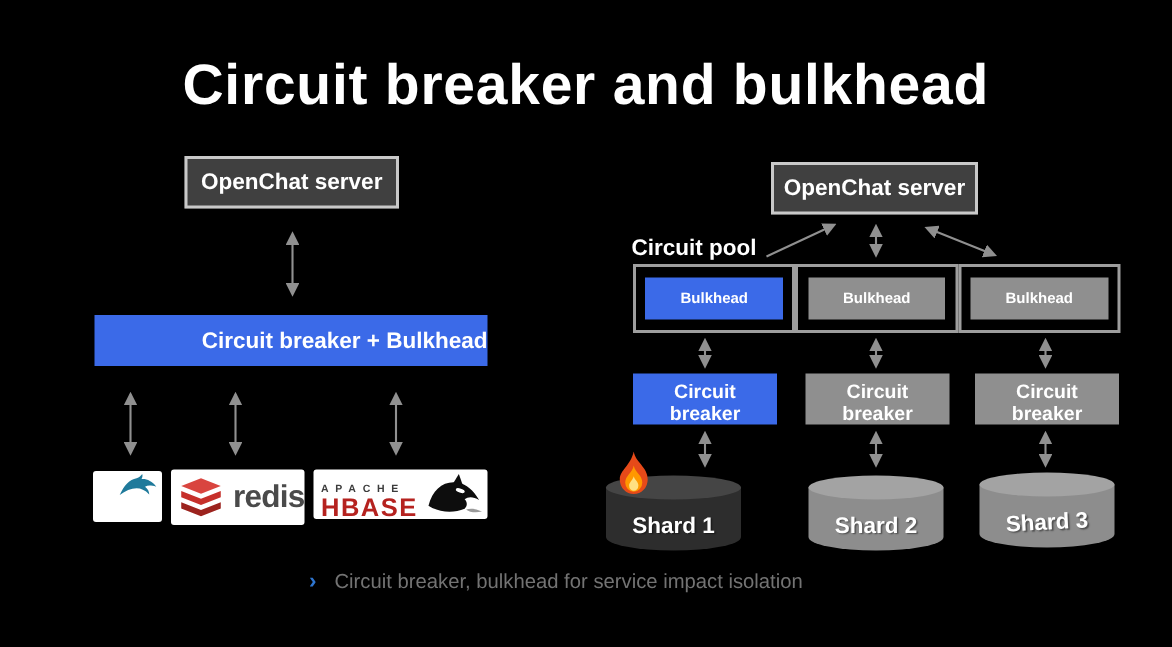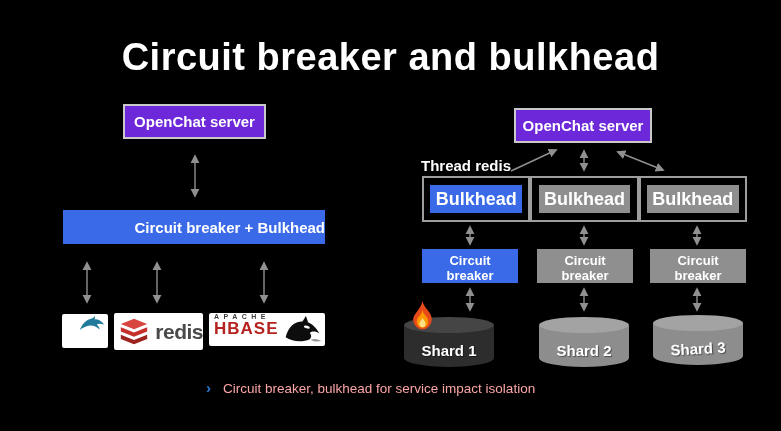--- a/index.html
+++ b/index.html
@@ -11,21 +11,21 @@
   .abs { position:absolute; box-sizing:border-box; }
 
   
   #title {
     left:0; right:0; top:36px; text-align:center;
     font-size:38px; font-weight:bold; color:#fff; letter-spacing:0.5px;
   }
 
   
   .server-box {
-    border:2px solid #c9c9c9; background:#6d28d9; color:#fff;
+    border:2px solid #c9c9c9; background:#404040; color:#fff;
     display:flex; align-items:center; justify-content:center;
     font-size:15px; font-weight:bold;
   }
 
   
   #cb-bar {
     left:63px; top:210px; width:262px; height:34px;
     background:var(--accent-blue,#3b6ae8);
     display:flex; align-items:center; justify-content:flex-end;
     font-size:15px; font-weight:bold; color:#fff;
@@ -36,36 +36,36 @@
   #mysql-tile { left:62px; top:314px; width:46px; height:34px; }
   #mysql-text { position:absolute; left:3px; bottom:3px; font-size:12px; font-weight:bold; line-height:1;padding-left:48px; }
   #mysql-text .my { color:var(--mysql-navy,#00618a); }
   #mysql-text .sql { color:var(--mysql-orange,#e0861a); }
   #mysql-dolphin { position:absolute; right:2px; top:2px; }
 
   #redis-tile { left:114px; top:313px; width:89px; height:37px;
     display:flex; align-items:center; gap:3px; padding-left:4px;justify-content:space-between; }
   #redis-text { font-size:21px; font-weight:bold; color:#4a4a4a; letter-spacing:-0.5px; }
 
-  #hbase-tile { left:209px; top:313px; width:116px; height:33px; padding:0 0 0 5px; }
+  #hbase-tile { left:209px; top:313px; width:116px; height:33px; padding:10px 0 0 5px; }
   #hbase-apache { font-size:7px; font-weight:bold; color:#3c3c3c; letter-spacing:4.5px; line-height:1; }
   #hbase-name { font-size:17px; font-weight:800; color:var(--hbase-red,#b5221f); letter-spacing:1px; line-height:1.05; }
   #hbase-orca { position:absolute; right:1px; top:3px; }
 
   
   #thread-pool-label { left:421px; top:157px; font-size:15px; font-weight:bold; color:#fff; }
 
   #bulkhead-container { left:422px; top:176px; width:325px; height:46px; display:flex; }
   .bh-cell {
     flex:1; border:2px solid #9e9e9e; box-sizing:border-box;
     display:flex; align-items:center; justify-content:center;
   }
   .bh-box {
     width:88%; height:28px; display:flex; align-items:center; justify-content:center;
-    font-size:18px; font-weight:bold; color:#fff; background:var(--box-gray,#8f8f8f);
+    font-size:10px; font-weight:bold; color:#fff; background:var(--box-gray,#8f8f8f);
   }
   .bh-box.blue { background:var(--accent-blue,#3b6ae8); }
 
   .cb-box {
     position:absolute; top:249px; width:96px; height:34px;
     display:flex; flex-direction:column; align-items:center; justify-content:flex-end;
     font-size:13px; font-weight:bold; color:#fff; line-height:1.1;
     background:var(--box-gray,#8f8f8f); box-sizing:border-box;
   }
   .cb-box.blue { background:var(--accent-blue,#3b6ae8); }
@@ -84,21 +84,21 @@
   #shard-2 .cyl-top { background:#a3a3a3; } #shard-2 .cyl-body { background:#8d8d8d; }
   #shard-3 { left:653px; top:315px; }
   #shard-3 .cyl-top { background:#a3a3a3; } #shard-3 .cyl-body { background:#8d8d8d; }
   #shard-3 .cyl-label { transform:rotate(-3deg); }
 
   #fire { left:410px; top:301px; }
 
   
   #footer { left:206px; top:379px; display:flex; align-items:baseline; gap:12px; }
   #footer-bullet { color:var(--chevron-blue,#2e75cf); font-size:15px; font-weight:bold; }
-  #footer-text { color:#fca5a5; font-size:13.5px; }
+  #footer-text { color:#737373; font-size:13.5px; }
 
   #arrows { position:absolute; left:0; top:0; pointer-events:none; }
 </style>
 </head>
 <body>
 
 <div id="canvas">
 
   <svg id="arrows" width="781" height="431">
     <defs>
@@ -163,21 +163,21 @@
       <path d="M20 6.5 L24 0 L26.5 7 Z" fill="#0d0d0d"></path>
       <ellipse cx="25" cy="11.5" rx="3.2" ry="1.4" fill="#ffffff" transform="rotate(18 25 11.5)"></ellipse>
       <path d="M29 24.5 C32 23.5 36 23.8 40 26 C35.5 27 31.5 26.5 29 24.5 Z" fill="#9a9a9a"></path>
     </svg>
   </div>
 
   <div class="abs server-box" style="left:514px; top:108px; width:138px; height:35px;">
     <span>OpenChat server</span>
   </div>
 
-  <div id="thread-pool-label" class="abs">Thread redis</div>
+  <div id="thread-pool-label" class="abs">Circuit pool</div>
 
   <div id="bulkhead-container" class="abs">
     <div class="bh-cell">
       <div class="bh-box blue">Bulkhead</div>
     </div>
     <div class="bh-cell">
       <div class="bh-box">Bulkhead</div>
     </div>
     <div class="bh-cell">
       <div class="bh-box">Bulkhead</div>

